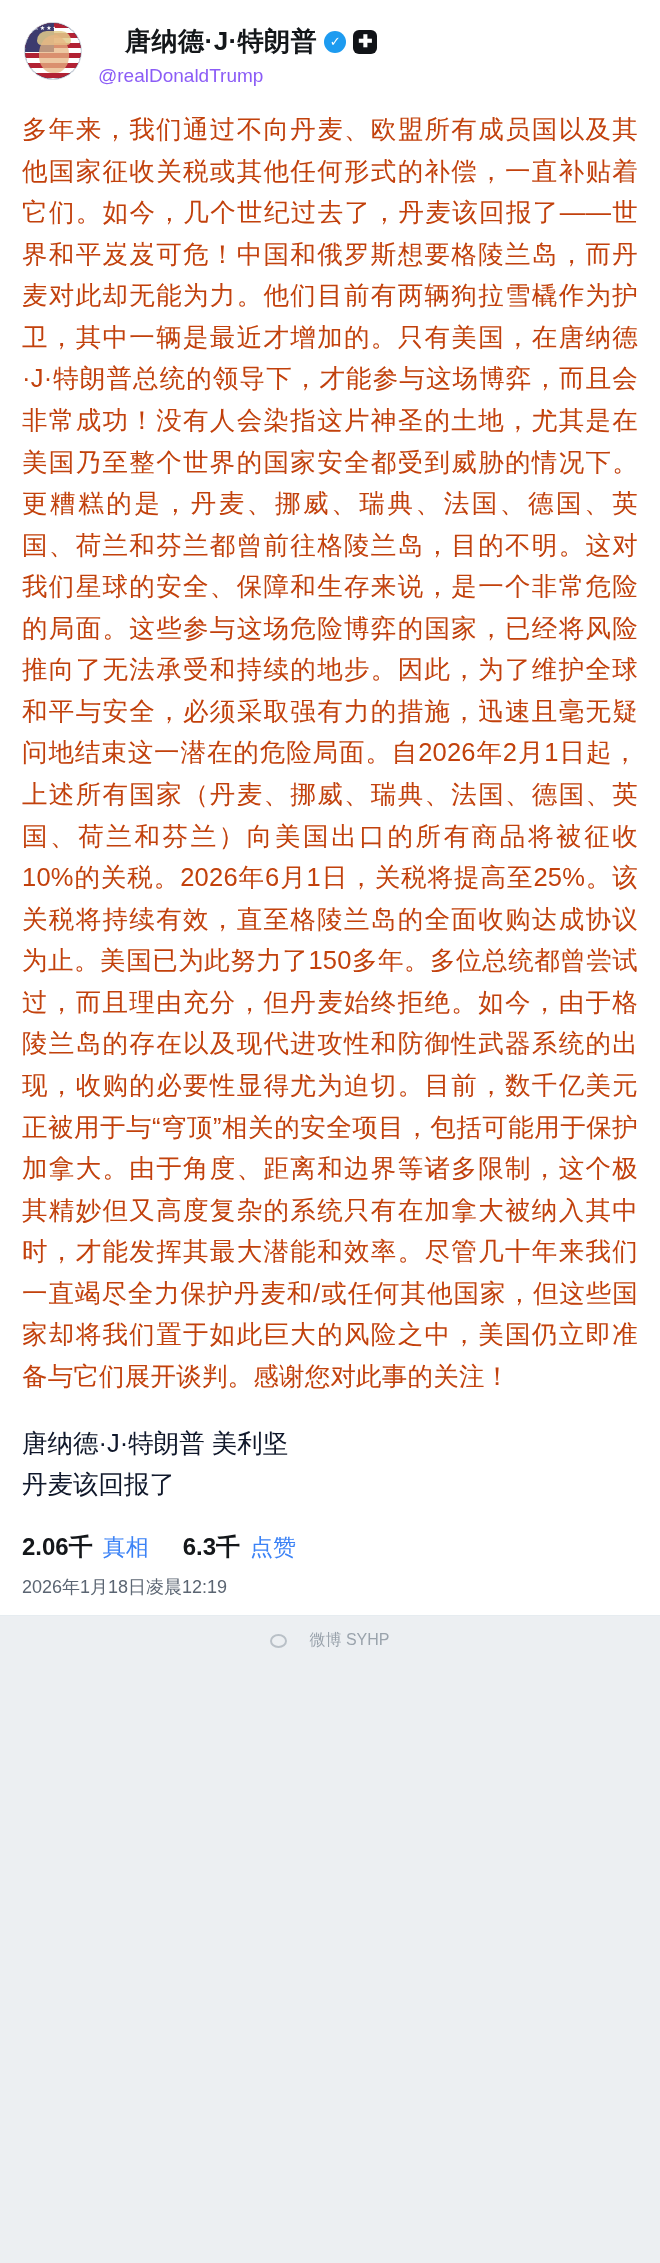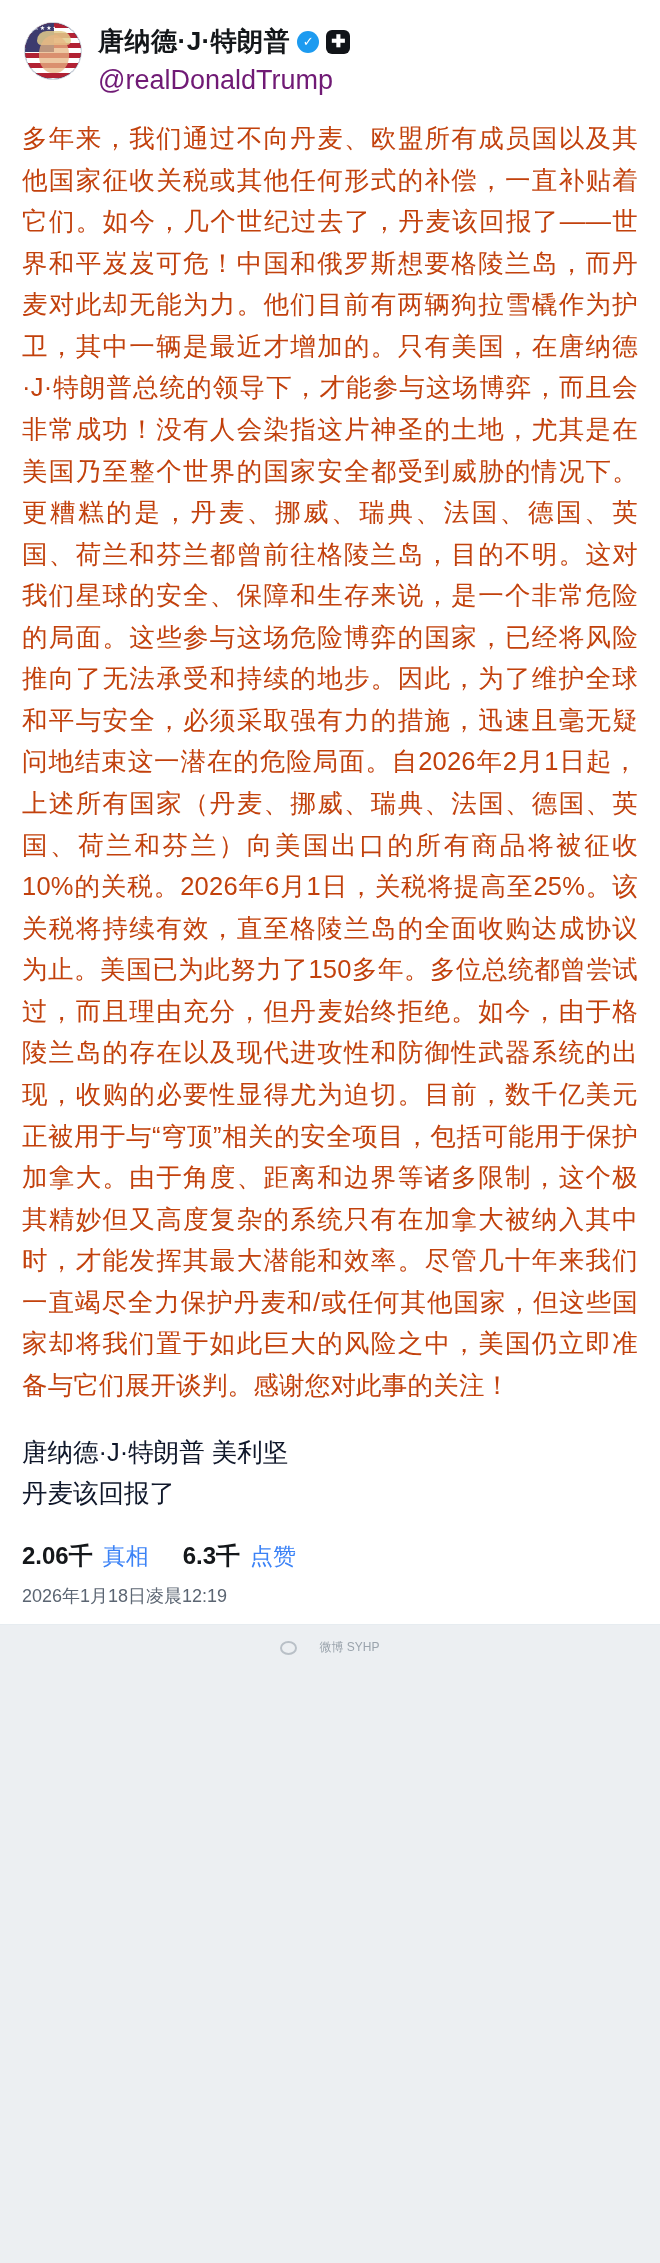--- a/index.html
+++ b/index.html
@@ -93,20 +93,21 @@
   .name-row {
     display: flex;
     align-items: center;
     gap: 7px;
   }
   .display-name {
     font-size: 26px;
     font-weight: bold;
     color: #14171a;
     letter-spacing: 0.5px;
+    margin-left: 27px;
   }
   .verified-badge {
     width: 22px;
     height: 22px;
     border-radius: 50%;
     background: #1d9bf0;
     display: inline-flex;
     align-items: center;
     justify-content: center;
     color: #fff;
@@ -122,22 +123,22 @@
     color: #ffffff;
     display: inline-flex;
     align-items: center;
     justify-content: center;
     font-size: 17px;
     font-weight: bold;
     line-height: 1;
     flex: 0 0 24px;
   }
   .handle {
-    font-size: 27px;
-    color: #701a75;
+    font-size: 19px;
+    color: #8b5cf6;
     margin-top: 6px;
   }
   
   .post-body {
     padding: 14px 22px 0 22px;
     font-size: 25.5px;
     line-height: 1.63;
     color: #c2410c;
     text-align: justify;
     word-break: break-word;
@@ -187,21 +188,21 @@
     display: flex;
     align-items: flex-start;
     justify-content: center;
     padding-top: 14px;
     min-height: 44px;
   }
   .watermark {
     display: flex;
     align-items: center;
     gap: 22px;
-    font-size: 12px;
+    font-size: 16px;
     color: #9aa3ac;
   }
   .weibo-eye {
     width: 17px;
     height: 14px;
     border-radius: 50%;
     border: 2px solid #b9c0c7;
     display: inline-block;
   }
 </style>

